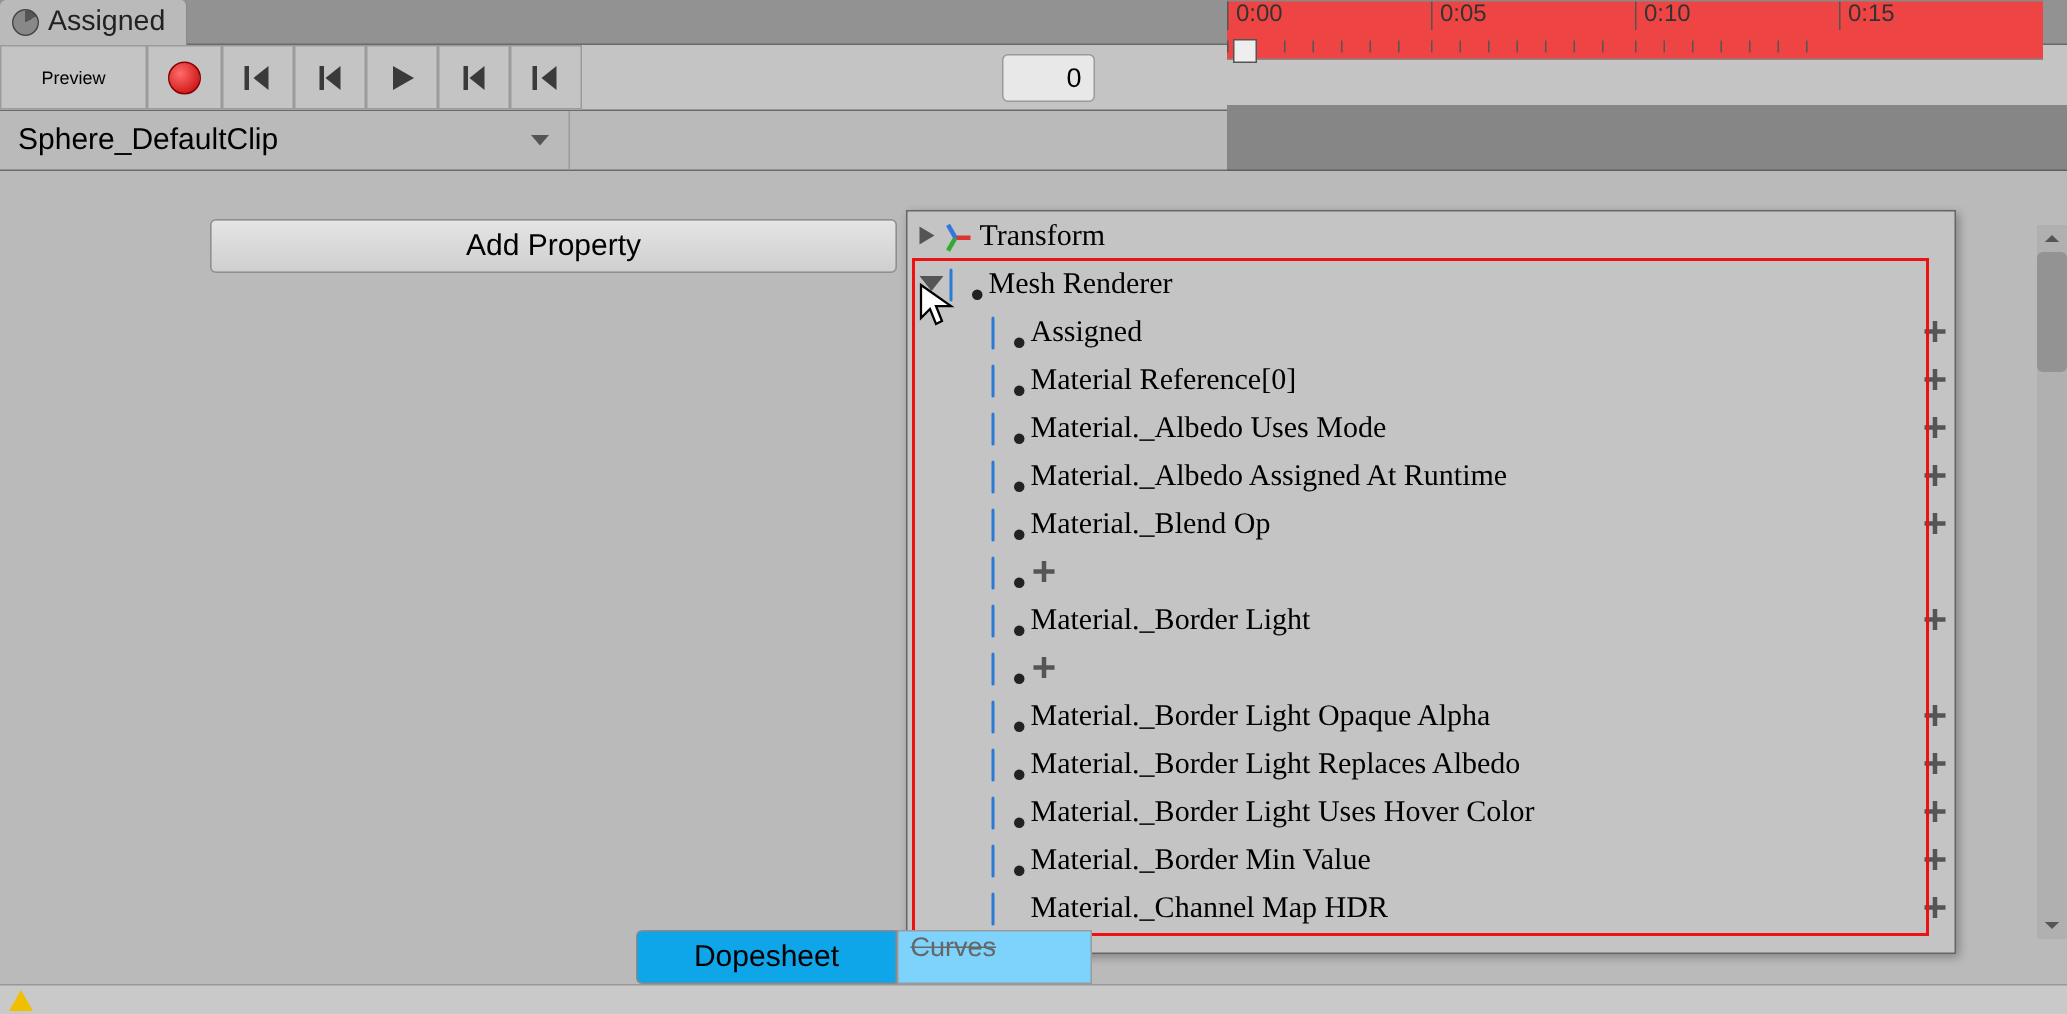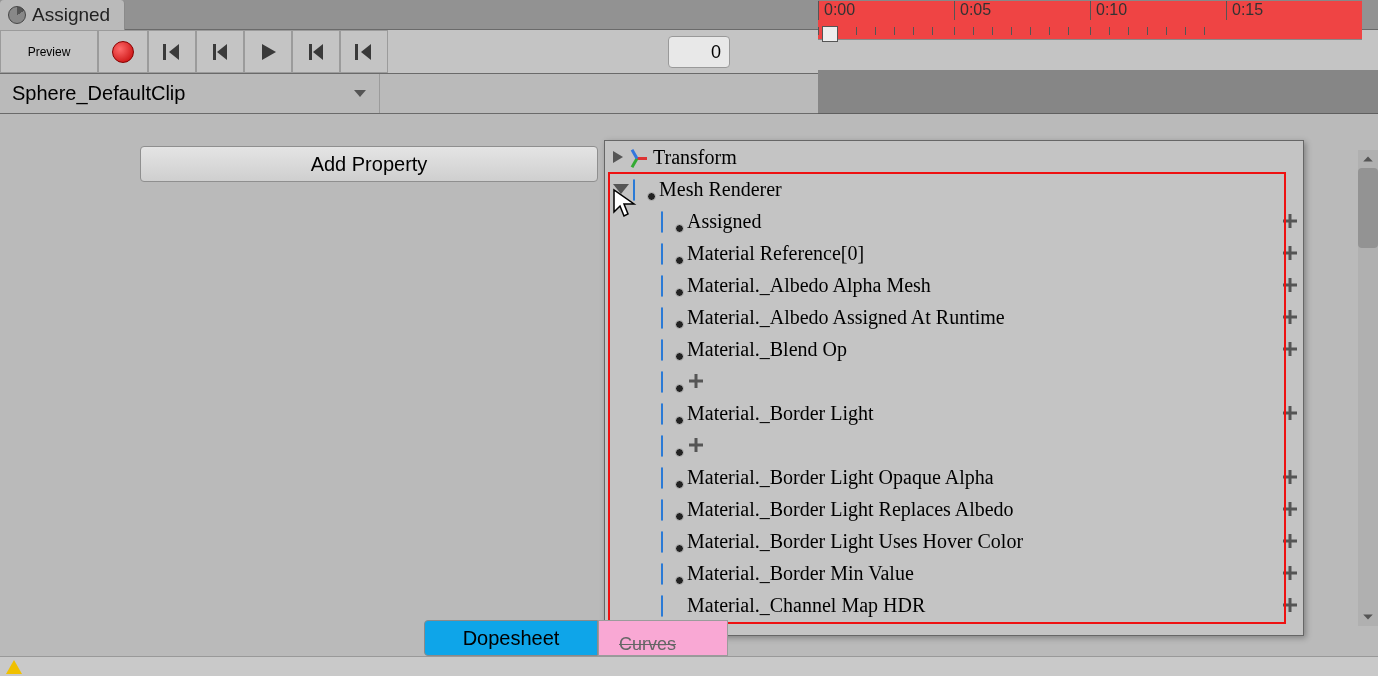--- a/index.html
+++ b/index.html
@@ -166,21 +166,21 @@
   .scroll-arrow svg{width:12px;height:12px;fill:#555;}
   .cursor-arrow {
     position:absolute; top:188px; left:612px; pointer-events:none; z-index:50;
   }
   .dopesheet-btn {
     position:absolute; bottom:20px; left:424px;
     width:174px; height:36px;
     background:#0ea5e9; border:1px solid #8a8a8a; border-radius:4px 0 0 4px;
     font-size:20px;
   }
-  .curves-stub { position:absolute; bottom:20px; left:598px; height:36px; width:130px; color:#333; overflow:hidden; display:flex; align-items:flex-end; padding-left:20px; background:#f9a8d4; border:1px solid #9b9b9b;}
+  .curves-stub { position:absolute; bottom:20px; left:598px; height:36px; width:130px; color:#333; overflow:hidden; display:flex; align-items:flex-start; padding-left:8px; background:#7dd3fc; border:1px solid #9b9b9b;}
   .footer {
     position:absolute; bottom:0; left:0; right:0; height:20px;
     background:#c9c9c9; border-top:1px solid #999;
     display:flex; align-items:center; padding-left:6px; gap:6px;
   }
   .warn-tri {width:0;height:0;border-left:8px solid transparent;border-right:8px solid transparent;border-bottom:14px solid #f0c000;}
 </style>
 </head>
 <body>
 
@@ -323,21 +323,21 @@
         <span class="mesh-icon"><span class="mesh-grid"></span><span class="eye-dot"></span></span>
         <span class="prop-label">Material Reference[0]</span>
         <span>
           <svg class="add-icon" viewBox="0 0 18 18">
             <path stroke="#555" stroke-width="3" d="M9 2v14M2 9h14"></path>
           </svg>
         </span>
       </div>
       <div class="prop-row indent2">
         <span class="mesh-icon"><span class="mesh-grid"></span><span class="eye-dot"></span></span>
-        <span class="prop-label">Material._Albedo Alpha Mesh</span>
+        <span class="prop-label">Material._Albedo Uses Mode</span>
         <span>
           <svg class="add-icon" viewBox="0 0 18 18">
             <path stroke="#555" stroke-width="3" d="M9 2v14M2 9h14"></path>
           </svg>
         </span>
       </div>
       <div class="prop-row indent2">
         <span class="mesh-icon"><span class="mesh-grid"></span><span class="eye-dot"></span></span>
         <span class="prop-label">Material._Albedo Assigned At Runtime</span>
         <span>

